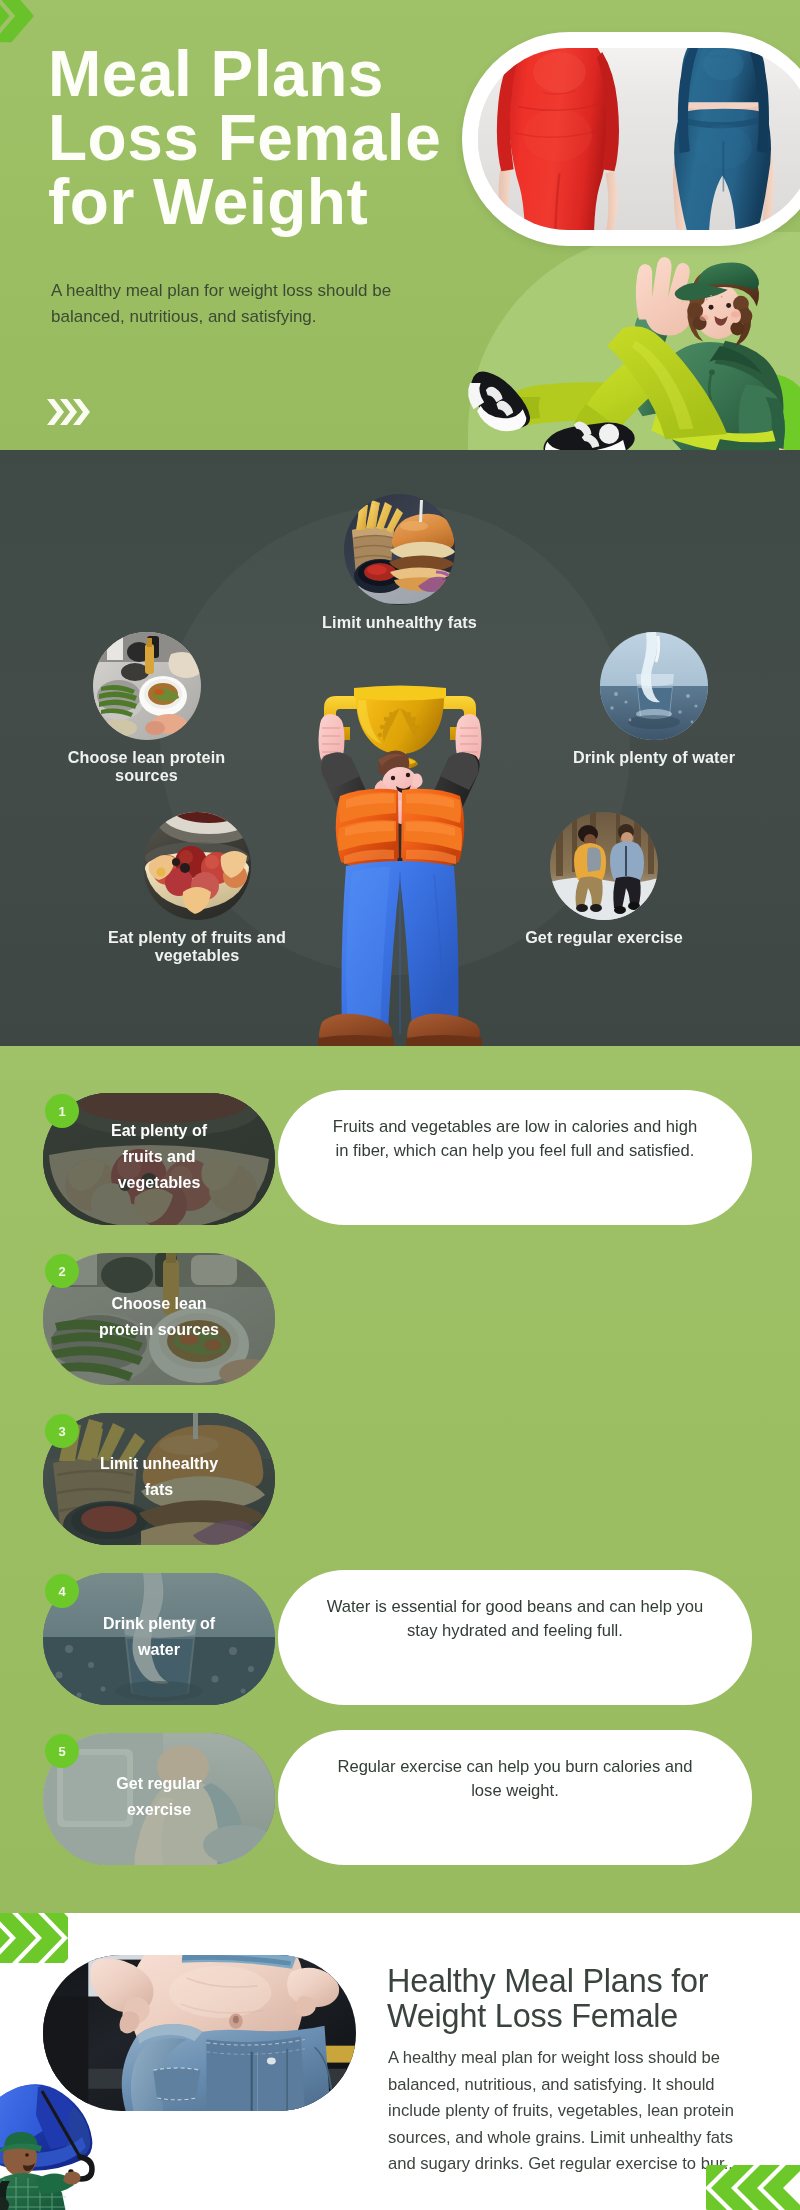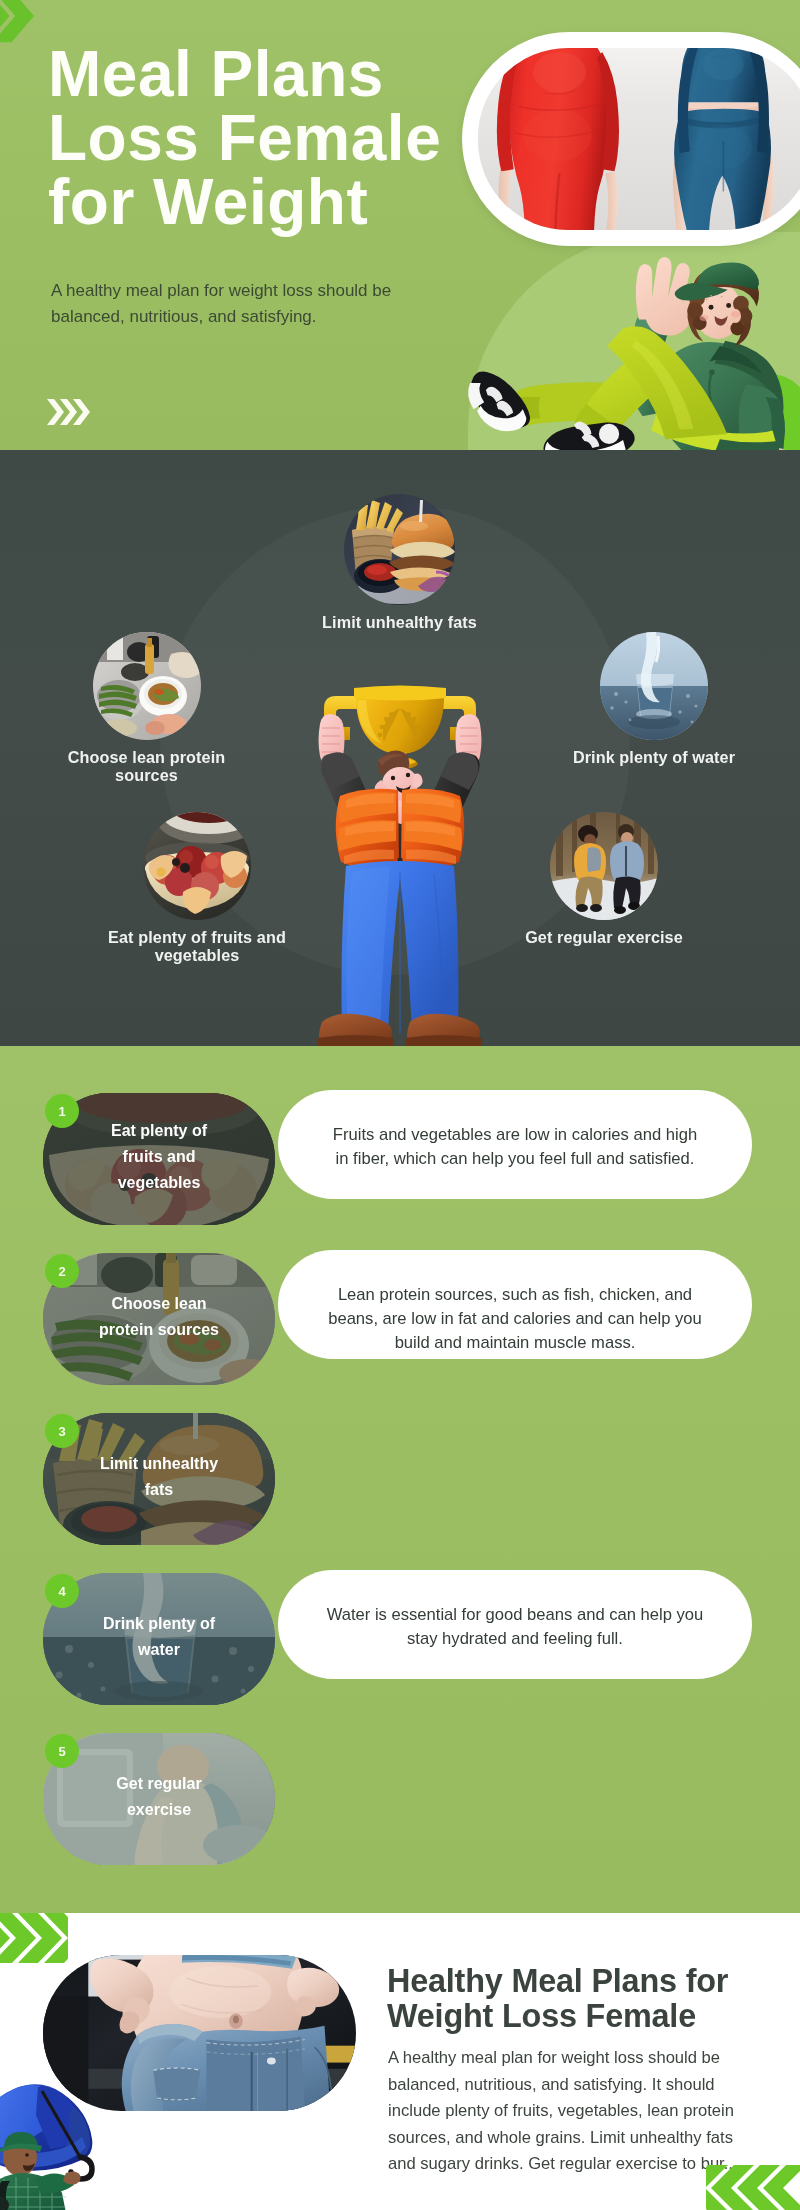--- a/index.html
+++ b/index.html
@@ -45,34 +45,34 @@
   .lcard .shade { position:absolute; inset:0; background:rgba(60,76,64,.55); }
   .lcard .imgholder { position:absolute; inset:0; }
   .lcard .imgholder svg { display:block; width:232px; height:132px; }
   .lcard .ltitle { position:absolute; left:0; right:0; top:0; bottom:0;
                    display:flex; align-items:center; justify-content:center; text-align:center;
                    color:#FFFFFF; font-size:16px; font-weight:700; line-height:26px;
                    padding:0 52px 5px; }
   .lbadge { position:absolute; left:45px; top:1px; width:34px; height:34px; border-radius:50%;
             background:#6DC82A; color:#F2FBE8; font-size:13px; font-weight:700;
             display:flex; align-items:center; justify-content:center; z-index:3; }
-  .lwhite { position:absolute; left:278px; top:-3px; width:474px; height:109px;
+  .lwhite { position:absolute; left:278px; top:-3px; width:474px; height:135px;
             background:#FFFFFF; border-radius:67px;
-            display:flex; align-items:flex-start; justify-content:center; padding-top:33px; }
+            display:flex; align-items:flex-start; justify-content:center; padding-top:25px; }
   .lwhite p { color:#333D36; font-size:16.6px; line-height:24px; text-align:center;
               width:378px; }
 
   
   .footer { position:absolute; left:0; top:1913px; width:800px; height:297px; background:#FFFFFF; overflow:hidden; }
   .fchev-l { position:absolute; left:-24px; top:0px; width:92px; height:50px; }
   .fchev-r { position:absolute; left:706px; top:252px; width:100px; height:46px; }
   .fphoto { position:absolute; left:43px; top:42px; width:313px; height:156px;
             border-radius:78px; overflow:hidden; background:#D9DEE2; }
   .ftitle { position:absolute; left:387px; top:51px; width:370px;
-            font-size:32.4px; line-height:35px; font-weight:700; color:#3A433D; letter-spacing:-0.2px; }
+            font-size:32.4px; line-height:35px; font-weight:400; color:#3A433D; letter-spacing:-0.2px; }
   .ftext { position:absolute; left:388px; top:132px; width:372px;
            font-size:16.6px; line-height:26.5px; color:#3C443E; }
   .fumb { position:absolute; left:-8px; top:140px; width:116px; height:155px; }
   .wnode .wlabel { color:#EFF2EF; font-size:16.2px; font-weight:700; line-height:17.5px;
                    text-align:center; margin-top:9px; letter-spacing:0.1px; }
   .hero-char { position:absolute; left:456px; top:256px; width:343px; height:194px; }
   .hero-accent { position:absolute; left:700px; top:374px; width:110px; height:76px;
                  background:#6FCB28; border-radius:44px 40px 0 0; }
 </style>
 </head>
@@ -699,23 +699,20 @@
   <ellipse cx="170" cy="92" rx="9" ry="6" fill="#B85A24"></ellipse>
   <ellipse cx="206" cy="120" rx="30" ry="14" fill="#E0AE8C"></ellipse>
 </svg>
         </div>
         <div class="shade" style="background:rgba(62,78,66,.58)"></div>
         <div class="ltitle">
           <span>Choose lean protein sources</span>
         </div>
       </div>
       <div class="lbadge">2</div>
-      <div class="lwhite">
-        <p>Lean protein sources, such as fish, chicken, and beans, are low in fat and calories and can help you build and maintain muscle mass.</p>
-      </div>
     </div>
     <div class="lrow" style="top:367px;">
       <div class="lcard">
         <div class="imgholder">
           <svg viewBox="0 0 232 132" preserveAspectRatio="none">
   <defs>
               <linearGradient id="f2bg" x1="0" y1="0" x2="1" y2="1">
                 <stop offset="0" stop-color="#5A6068"></stop>
                 <stop offset="1" stop-color="#2E3238"></stop>
               </linearGradient>
@@ -812,20 +809,23 @@
   <path d="M120 64 q-18 14 -24 40 q-6 22 -4 28 h28 q-4 -30 2 -48 q4 -12 10 -18 z" fill="#F2E2D8"></path>
   <ellipse cx="196" cy="112" rx="36" ry="20" fill="#B9C2CA"></ellipse>
 </svg>
         </div>
         <div class="shade" style="background:rgba(96,118,96,.45)"></div>
         <div class="ltitle">
           <span>Get regular exercise</span>
         </div>
       </div>
       <div class="lbadge">5</div>
+      <div class="lwhite">
+        <p>Regular exercise can help you burn calories and lose weight.</p>
+      </div>
     </div>
   </div>
 
   <div class="footer">
     <svg class="fchev-l" viewBox="0 0 92 50">
       <path d="M68 0 L88 0 L112 25 L88 50 L68 50 L92 25 Z" fill="#6DC82A"></path>
       <path d="M42 0 L62 0 L86 25 L62 50 L42 50 L66 25 Z" fill="#6DC82A"></path>
       <path d="M16 0 L36 0 L60 25 L36 50 L16 50 L40 25 Z" fill="#6DC82A"></path>
       <path d="M-10 0 L10 0 L34 25 L10 50 L-10 50 L14 25 Z" fill="#6DC82A"></path>
     </svg>

